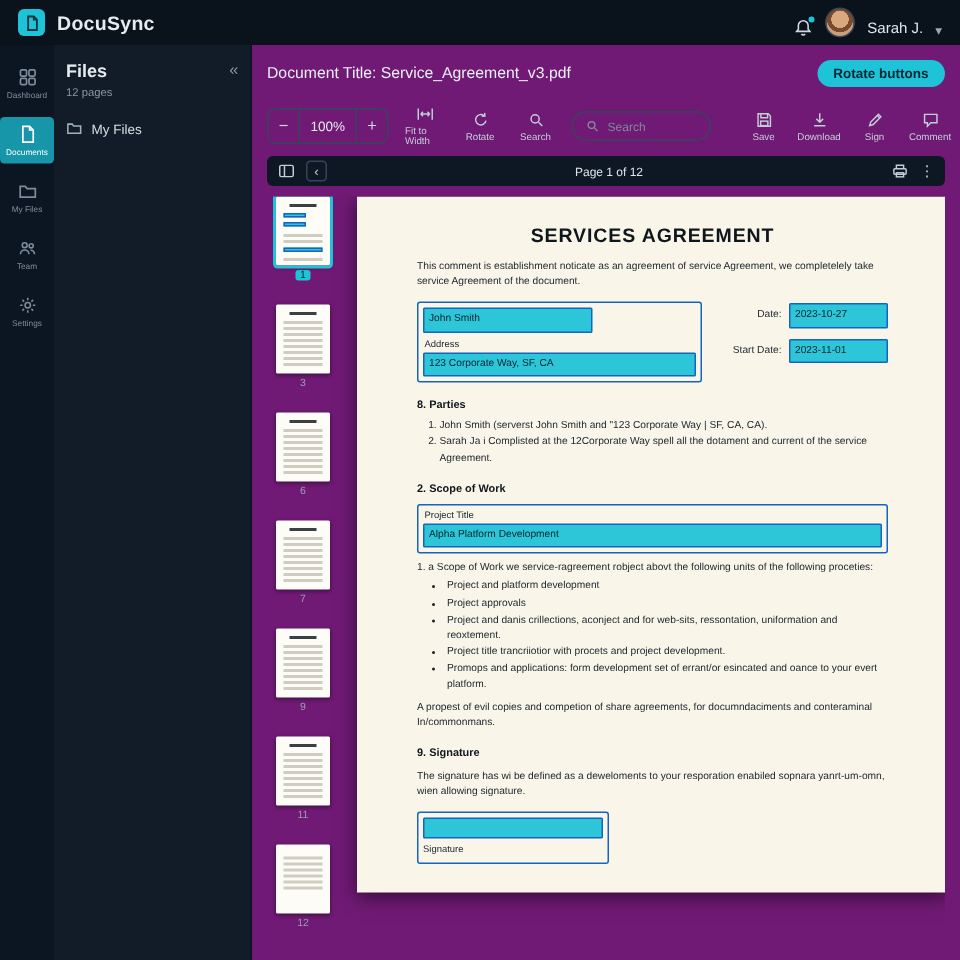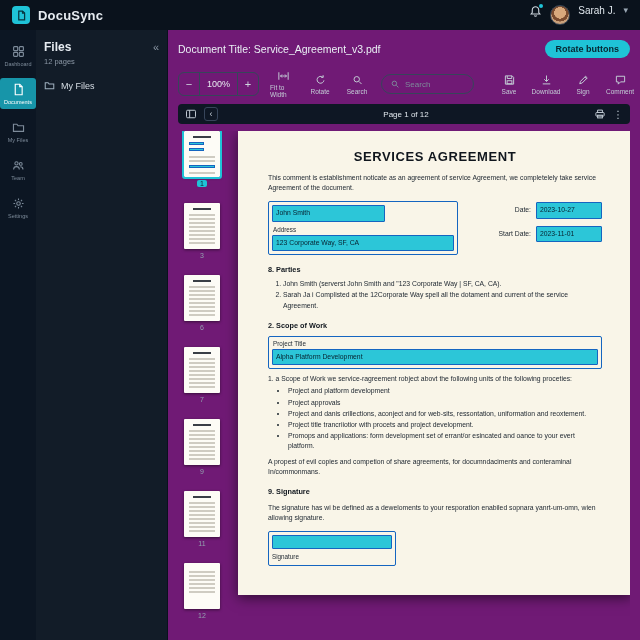--- a/index.html
+++ b/index.html
@@ -4,21 +4,21 @@
 <style>
   * { margin:0; padding:0; box-sizing:border-box; }
   html,body { width:640px; height:640px; }
   body { background:#0a121c; font-family:"Liberation Sans", sans-serif; color:#e6ebf0; overflow:hidden; }
   .app { width:640px; height:640px; display:flex; flex-direction:column; }
 
   
   .topbar { height:30px; flex:none; display:flex; align-items:center; padding:0 12px; background:#0a121c; }
   .logo { width:18px; height:18px; background:#1fc3d7; border-radius:4px; display:flex; align-items:center; justify-content:center; flex:none; }
   .appname { font-size:13px; font-weight:bold; margin-left:8px; letter-spacing:.2px; }
-  .top-right { margin-left:auto; display:flex; align-items:flex-start; gap:8px; }
+  .top-right { margin-left:auto; display:flex; align-items:flex-end; gap:8px; }
   .bell { position:relative; display:flex; }
   .bell::after { content:""; position:absolute; top:-1px; right:-1px; width:4px; height:4px; border-radius:50%; background:#1fc3d7; }
   .avatar { width:20px; height:20px; border-radius:50%; background:radial-gradient(circle at 50% 38%, #d9a87c 0 40%, #7a4a2e 41% 60%, #caa07a 61%); border:1px solid #3a4757; }
   .username { font-size:10px; color:#dfe6ec; }
   .chev { font-size:9px; color:#9aa7b4; }
 
   
   .bodyrow { flex:1; display:flex; min-height:0; }
 
   
@@ -70,21 +70,21 @@
   .thumb { width:36px; height:46px; background:#fdfcf6; border-radius:1px; box-shadow:0 1px 3px rgba(0,0,0,.5); position:relative; overflow:hidden; }
   .thumb .tl { position:absolute; left:5px; right:5px; }
   .bar-dark { height:2px; background:#3a3f46; }
   .bar-lite { height:1.5px; background:#cfccc2; }
   .bar-teal { height:3px; background:#2cc6d8; border:0.5px solid #1565c0; }
   .thumb.sel { outline:2px solid #1fc3d7; outline-offset:0; }
   .tnum { margin-top:3px; font-size:7px; color:#93a1af; }
   .tnum.sel { background:#1fc3d7; color:#06242c; padding:0 3px; border-radius:2px; }
 
   
-  .page { flex:none; width:394px; height:464px; margin-left:12px; background:#f9f5e8; color:#1b242e; padding:14px 30px; box-shadow:0 3px 12px rgba(0,0,0,.55); overflow:hidden; }
+  .page { flex:none; width:394px; height:464px; margin-left:12px; background:#f9f5e8; color:#1b242e; padding:14px 40px; box-shadow:0 3px 12px rgba(0,0,0,.55); overflow:hidden; }
   .p-title { text-align:center; font-size:13px; font-weight:bold; letter-spacing:.6px; margin-top:4px; color:#10161d; }
   .p-body { font-size:6.8px; line-height:1.5; }
   .p-intro { margin-top:9px; }
   .form-row { margin-top:8px; display:flex; }
   .party-box { width:190px; border:1.6px solid #1565c0; border-radius:2px; padding:3px; }
   .field { background:#2cc6d8; border:1.2px solid #1565c0; color:#07222f; font-size:6.8px; padding:2px 3px; border-radius:1px; }
   .f-name { width:62%; }
   .lbl { font-size:6.3px; margin:3px 0 1px 1px; color:#222b34; }
   .date-col { margin-left:auto; display:flex; flex-direction:column; gap:7px; padding-top:1px; }
   .date-row { display:flex; align-items:center; justify-content:flex-end; gap:5px; font-size:6.8px; }

